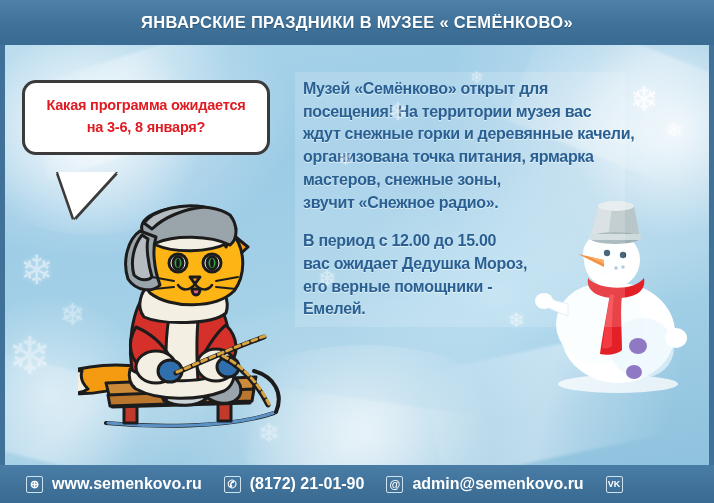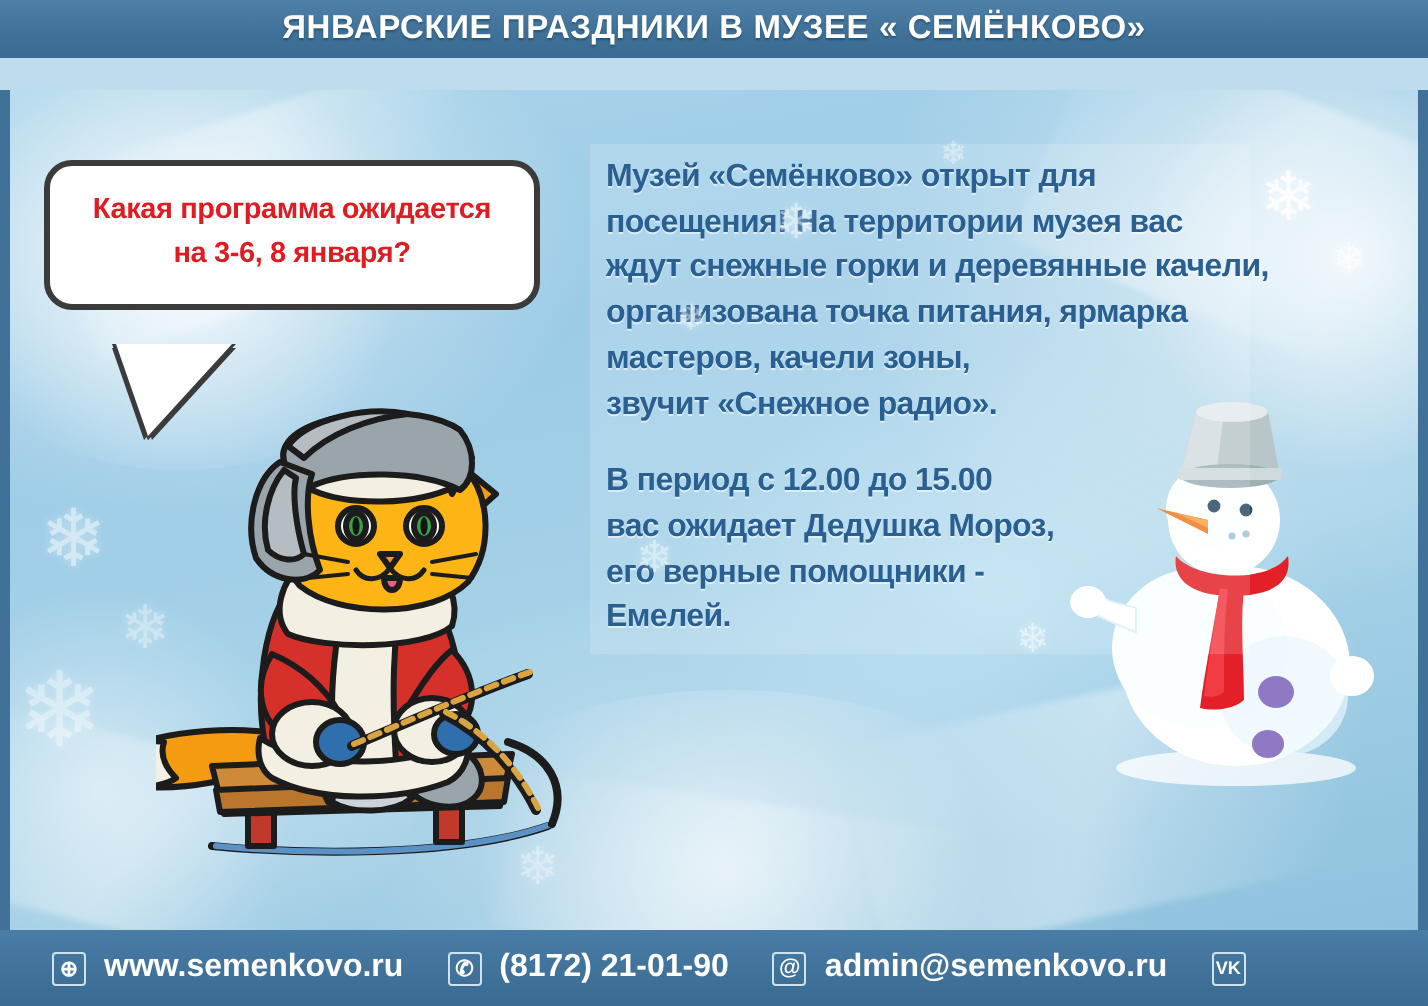--- a/index.html
+++ b/index.html
@@ -8,21 +8,21 @@
     font-family:"Liberation Sans", sans-serif;
     background:#2f5f86;
   }
   #poster{
     position:relative;width:714px;height:503px;overflow:hidden;
     background:#bfdcec;
   }
 
   
   .header-bar{
-    position:absolute;left:0;top:0;width:714px;height:29px;
+    position:absolute;left:0;top:0;width:714px;height:45px;
     background:linear-gradient(180deg,#4e80a8 0%,#3f7199 55%,#3a6b92 100%);
     display:flex;align-items:center;justify-content:center;
     box-sizing:border-box;
     z-index:40;
   }
   .header-title{
     color:#ffffff;font-weight:bold;font-size:16.5px;letter-spacing:.3px;
     text-align:center;white-space:nowrap;
     font-family:"Liberation Sans", sans-serif;
     text-shadow:0 1px 1px rgba(18,48,72,.45);
@@ -191,21 +191,21 @@
       <ellipse cx="108" cy="148" rx="9" ry="8" fill="#8f79c4"></ellipse>
       <ellipse cx="104" cy="174" rx="8" ry="7" fill="#8f79c4"></ellipse>
     </svg>
   </div>
 
   <div class="text-panel">
     <div class="body-line">Музей «Семёнково» открыт для</div>
     <div class="body-line">посещения! На территории музея вас</div>
     <div class="body-line">ждут снежные горки и деревянные качели,</div>
     <div class="body-line">организована точка питания, ярмарка</div>
-    <div class="body-line">мастеров, качели зоны,</div>
+    <div class="body-line">мастеров, снежные зоны,</div>
     <div class="body-line">звучит «Снежное радио».</div>
     <div class="para-gap"></div>
     <div class="body-line">В период с 12.00 до 15.00</div>
     <div class="body-line">вас ожидает Дедушка Мороз,</div>
     <div class="body-line">его верные помощники -</div>
     <div class="body-line">Емелей.</div>
   </div>
 
   <div class="cat">
     <svg width="230" height="245" viewBox="0 0 230 245" xmlns="http://www.w3.org/2000/svg">

